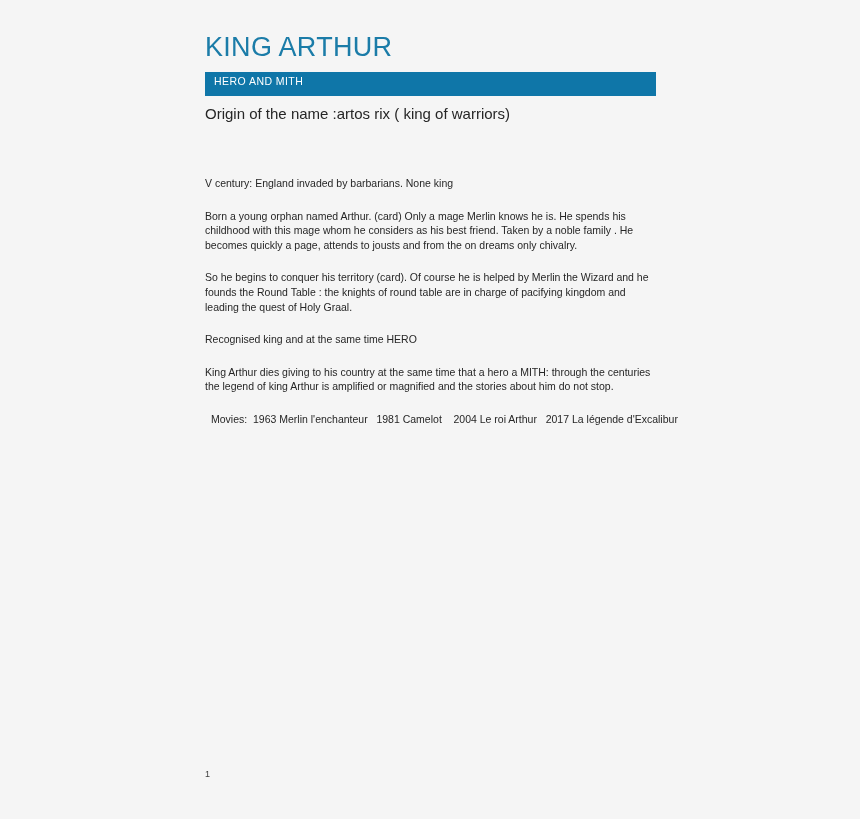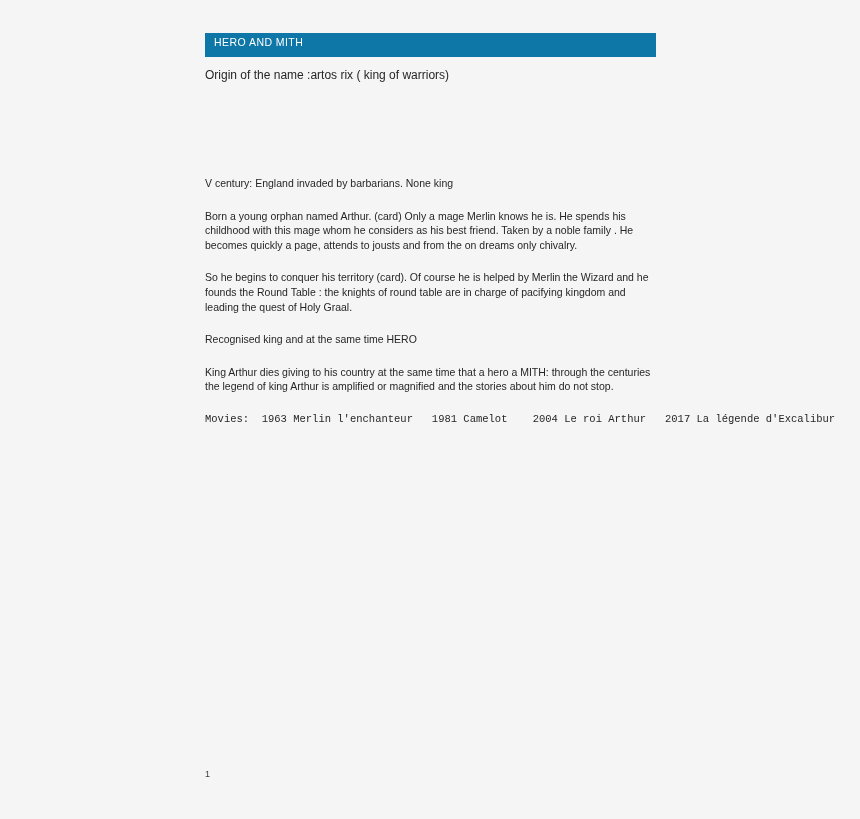--- a/index.html
+++ b/index.html
@@ -48,21 +48,21 @@
     height: 24px;
     padding: 0 0 0 9px;
     width: 451px;
     box-sizing: border-box;
     margin: 0 0 11px 0;
     white-space: nowrap;
     overflow: hidden;
   }
 
   .lede {
-    font-size: 12px;
+    font-size: 15px;
     line-height: 14.5px;
     margin: 0;
     color: #262626;
   }
 
   .body-block {
     position: absolute;
     left: 205px;
     top: 176px;
     width: 452px;
@@ -75,41 +75,41 @@
     color: #262626;
     text-align: left;
   }
   .para:last-child {
     margin-bottom: 0;
   }
 
   .movies-line {
     font-size: 10.5px;
     line-height: 14.6px;
-    margin: 0;
+    margin: 6px;
     color: #262626;
     white-space: pre;
-    font-family: Liberation Mono, monospace;
   }
 
   .page-number {
     position: absolute;
     left: 205px;
     top: 768px;
     font-size: 9px;
     color: #3d3d3d;
     line-height: 12px;
   }
 </style>
 </head>
 <body>
 
 <div class="page">
 
   <div class="content">
+    <h1 class="doc-title">KING ARTHUR</h1>
 
     <div class="section-banner">HERO AND MITH</div>
 
     <p class="lede">Origin of the name :artos rix ( king of warriors)</p>
   </div>
 
   <div class="body-block">
     <p class="para">V century: England invaded by barbarians. None king</p>
 
     <p class="para">Born a young orphan named Arthur. (card) Only a mage Merlin  knows he is. He spends his childhood with this mage whom he considers as his best friend. Taken by a noble family . He becomes quickly a page, attends to jousts and from the on dreams only chivalry.</p>

